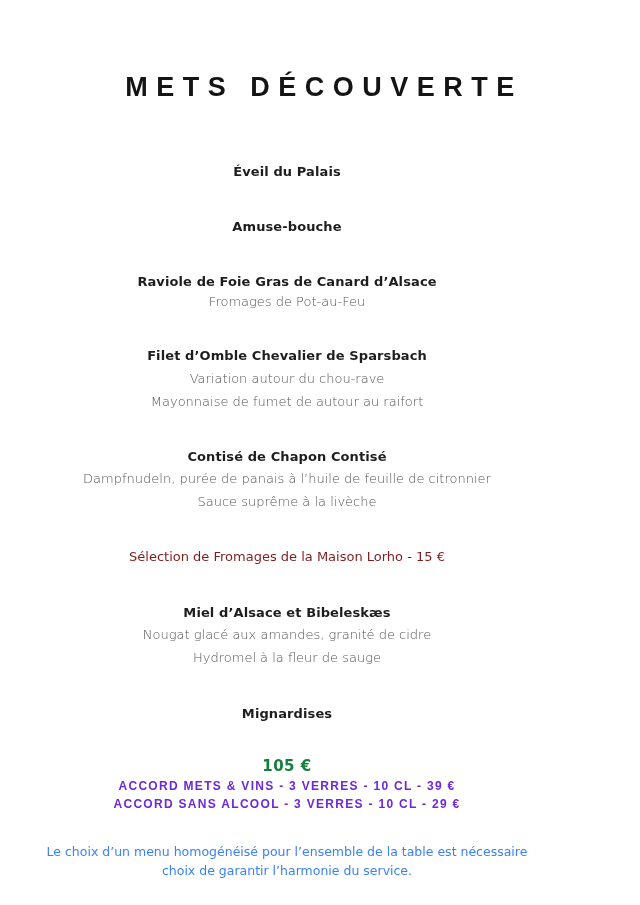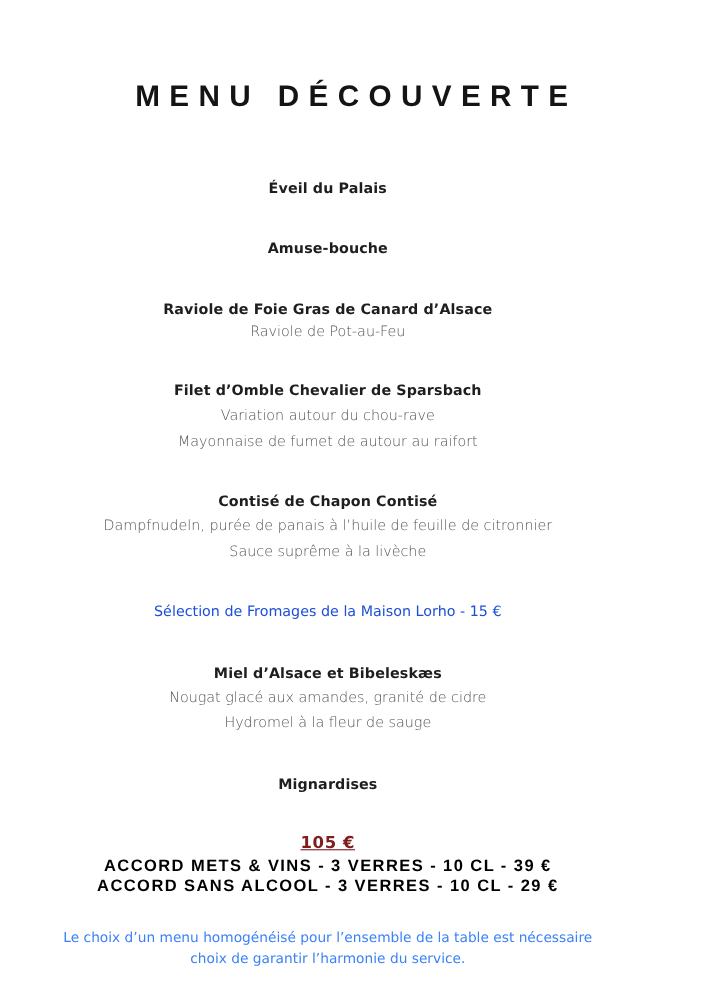--- a/index.html
+++ b/index.html
@@ -1,40 +1,40 @@
 <!DOCTYPE html>
 <html><head>
 <meta charset="utf-8">
 <style>
   html, body { margin: 0; padding: 0; background: #ffffff; }
   body { width: 640px; height: 905px; position: relative; overflow: hidden;
          font-family: "DejaVu Sans", sans-serif; color: #1b1b1b; }
   .title { position: absolute; top: 72px; left: 0; width: 640px; text-align: center;
            font-family: "Liberation Sans", sans-serif; font-size: 27px; font-weight: 700;
            letter-spacing: 8.5px; color: #141414; padding-left: 8px; box-sizing: border-box; }
-  .line { position: absolute; left: 16px; width: 564px; text-align: center; white-space: nowrap; }
+  .line { position: absolute; left: 5px; width: 564px; text-align: center; white-space: nowrap; }
   .dish { font-size: 13px; font-weight: 600; color: #1e1e1e; letter-spacing: 0.1px; }
   .desc { font-size: 13px; font-weight: 300; color: #555555; }
-  .green { font-size: 13px; color: #1d4ed8; }
-  .price { font-size: 15px; font-weight: 600; color: #7f1d1d; letter-spacing: 0.5px; text-decoration: underline; }
-  .accord { font-family: "Liberation Sans", sans-serif; font-size: 15px; font-weight: 700;
-            color: #000000; letter-spacing: 1.3px; }
+  .green { font-size: 13px; color: #7f1d1d; }
+  .price { font-size: 15px; font-weight: 600; color: #15803d; letter-spacing: 0.5px; }
+  .accord { font-family: "Liberation Sans", sans-serif; font-size: 12px; font-weight: 700;
+            color: #6d28d9; letter-spacing: 1.3px; }
   .note { font-size: 12.5px; color: #3b82f6; }
 </style>
 </head>
 <body>
 
-<div class="title">MENU DÉCOUVERTE</div>
+<div class="title">METS DÉCOUVERTE</div>
 
 <div class="line dish" style="top:164px">Éveil du Palais</div>
 
 <div class="line dish" style="top:219px">Amuse-bouche</div>
 
 <div class="line dish" style="top:274px">Raviole de Foie Gras de Canard d’Alsace</div>
-<div class="line desc" style="top:294px">Raviole de Pot-au-Feu</div>
+<div class="line desc" style="top:294px">Fromages de Pot-au-Feu</div>
 
 <div class="line dish" style="top:348px">Filet d’Omble Chevalier de Sparsbach</div>
 <div class="line desc" style="top:371px">Variation autour du chou-rave</div>
 <div class="line desc" style="top:394px">Mayonnaise de fumet de autour au raifort</div>
 
 <div class="line dish" style="top:449px">Contisé de Chapon Contisé</div>
 <div class="line desc" style="top:471px">Dampfnudeln, purée de panais à l’huile de feuille de citronnier</div>
 <div class="line desc" style="top:494px">Sauce suprême à la livèche</div>
 
 <div class="line green" style="top:549px">Sélection de Fromages de la Maison Lorho - 15 €</div>

